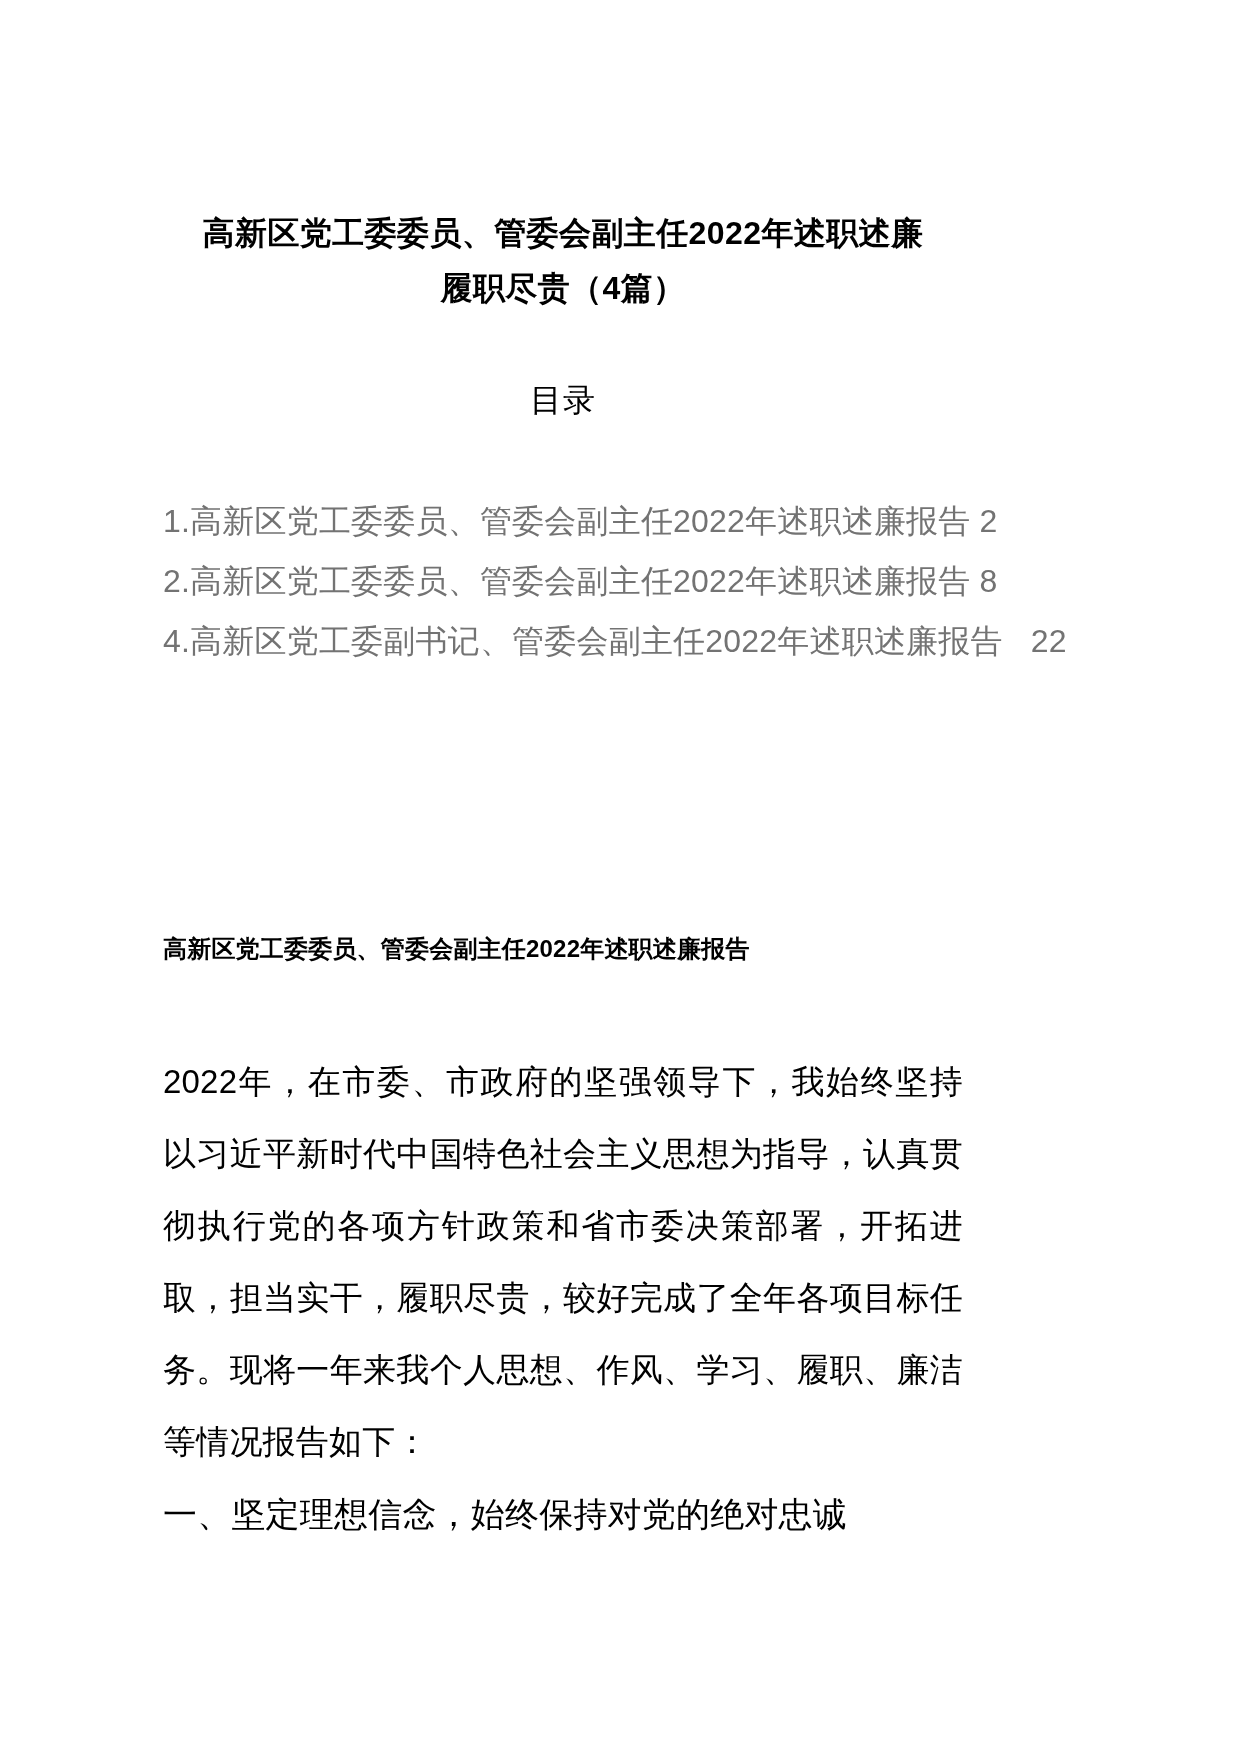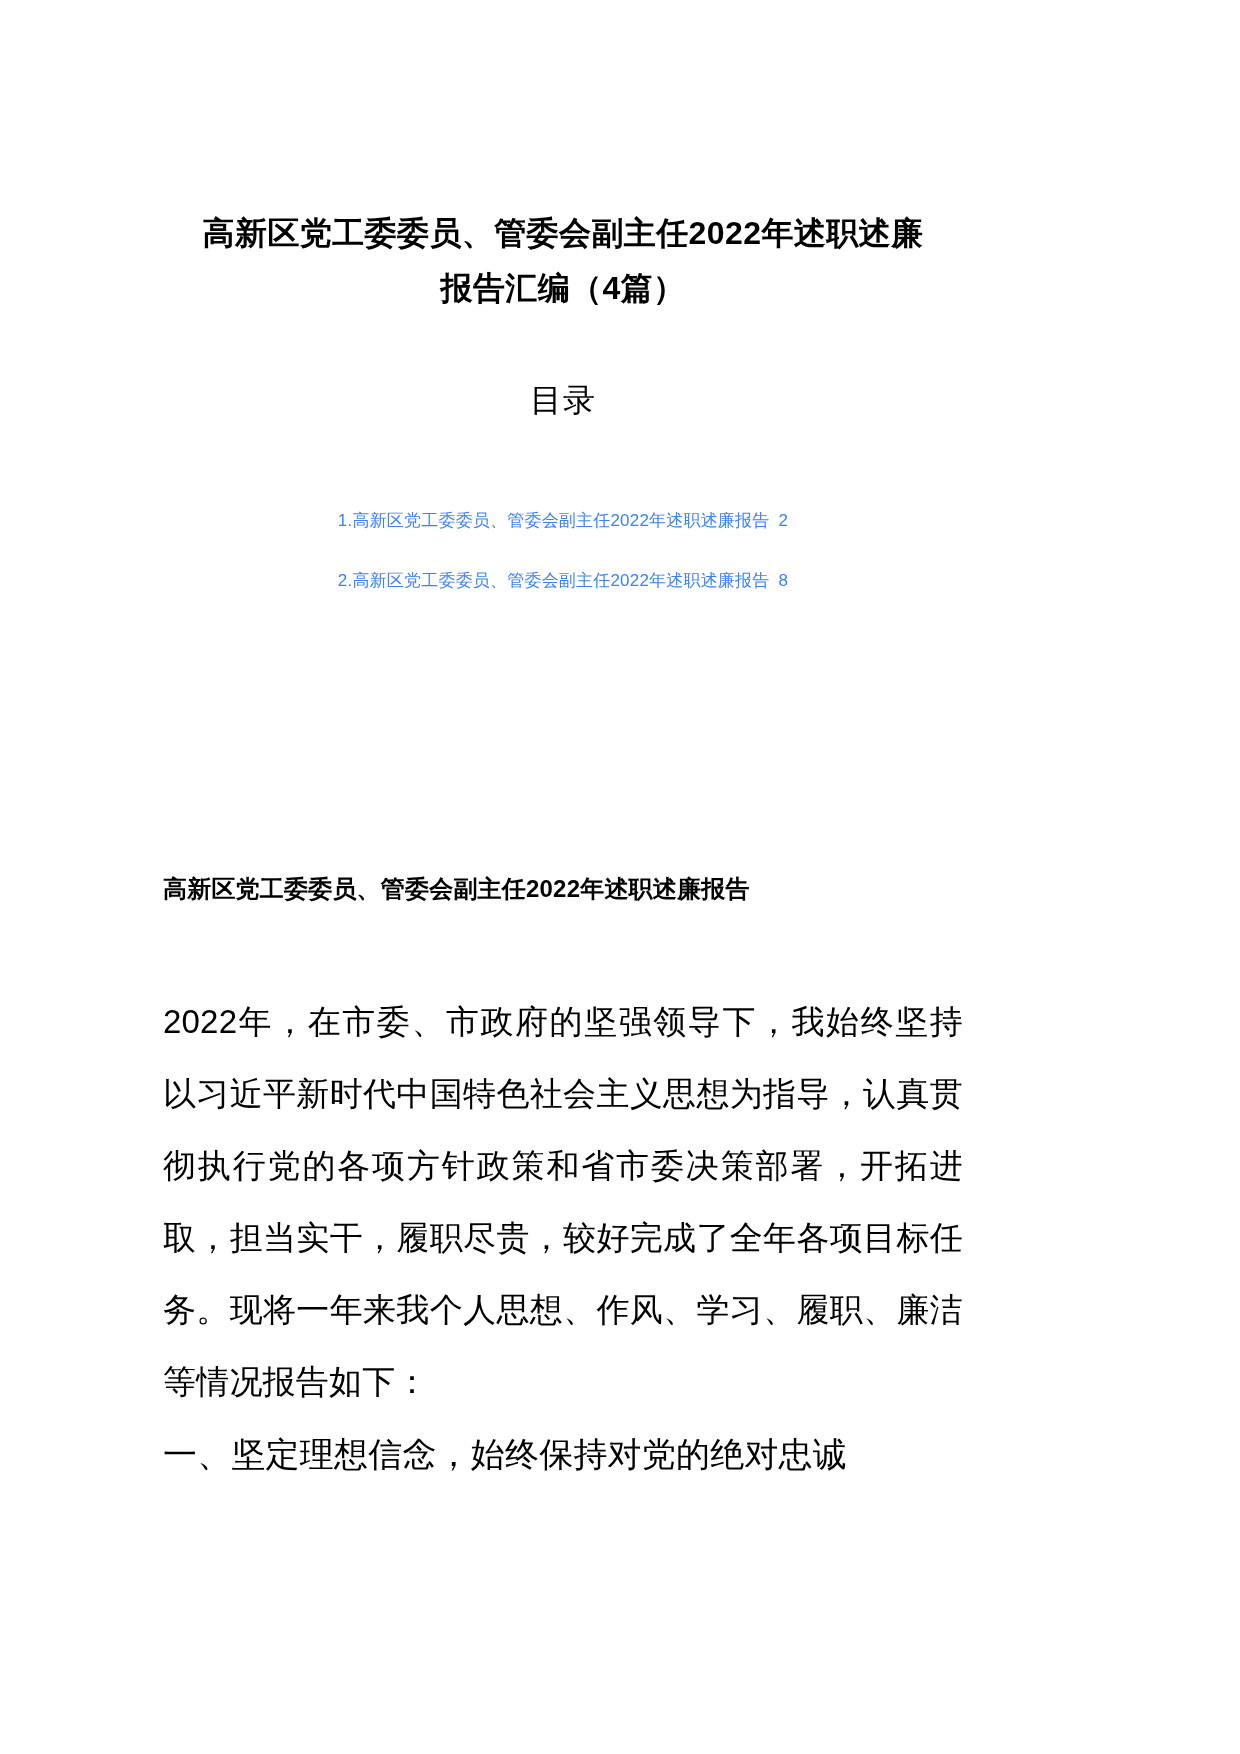--- a/index.html
+++ b/index.html
@@ -58,26 +58,25 @@
     letter-spacing: 1px;
   }
 
   .toc-list {
     margin: 0;
     padding: 0;
     list-style: none;
     padding-top: 68px;
   }
   .toc-item {
-    font-size: 17px;
+    font-size: 32px;
     line-height: 60px;
     letter-spacing: 0.2px;
     white-space: nowrap;
-    color: #3b82f6;
-    text-align: center;
+    color: #737373;
   }
   .toc-item .toc-num,
   .toc-item .toc-text {
     display: inline;
   }
   .toc-item .toc-gap {
     display: inline-block;
     width: 9px;
   }
   .toc-item.wide-gap .toc-gap {
@@ -119,31 +118,34 @@
   }
 </style>
 </head>
 <body>
 
 <div class="page">
   <div class="content">
 
     <h1 class="doc-title">
       <span class="tline">高新区党工委委员、管委会副主任2022年述职述廉</span>
-      <span class="tline">报告汇编（4篇）</span>
+      <span class="tline">履职尽贵（4篇）</span>
     </h1>
 
     <h2 class="toc-heading">目录</h2>
 
     <ul class="toc-list">
       <li class="toc-item">
         <span class="toc-num">1.</span><span class="toc-text">高新区党工委委员、管委会副主任2022年述职述廉报告</span><span class="toc-gap"></span><span class="toc-page">2</span>
       </li>
       <li class="toc-item">
         <span class="toc-num">2.</span><span class="toc-text">高新区党工委委员、管委会副主任2022年述职述廉报告</span><span class="toc-gap"></span><span class="toc-page">8</span>
+      </li>
+      <li class="toc-item wide-gap">
+        <span class="toc-num">4.</span><span class="toc-text">高新区党工委副书记、管委会副主任2022年述职述廉报告</span><span class="toc-gap"></span><span class="toc-page">22</span>
       </li>
     </ul>
 
     <div class="body-block">
       <h3 class="section-title">高新区党工委委员、管委会副主任2022年述职述廉报告</h3>
       <p class="body-para">2022年，在市委、市政府的坚强领导下，我始终坚持以习近平新时代中国特色社会主义思想为指导，认真贯彻执行党的各项方针政策和省市委决策部署，开拓进取，担当实干，履职尽贵，较好完成了全年各项目标任务。现将一年来我个人思想、作风、学习、履职、廉洁等情况报告如下：</p>
       <p class="body-heading">一、坚定理想信念，始终保持对党的绝对忠诚</p>
     </div>
 
   </div>

